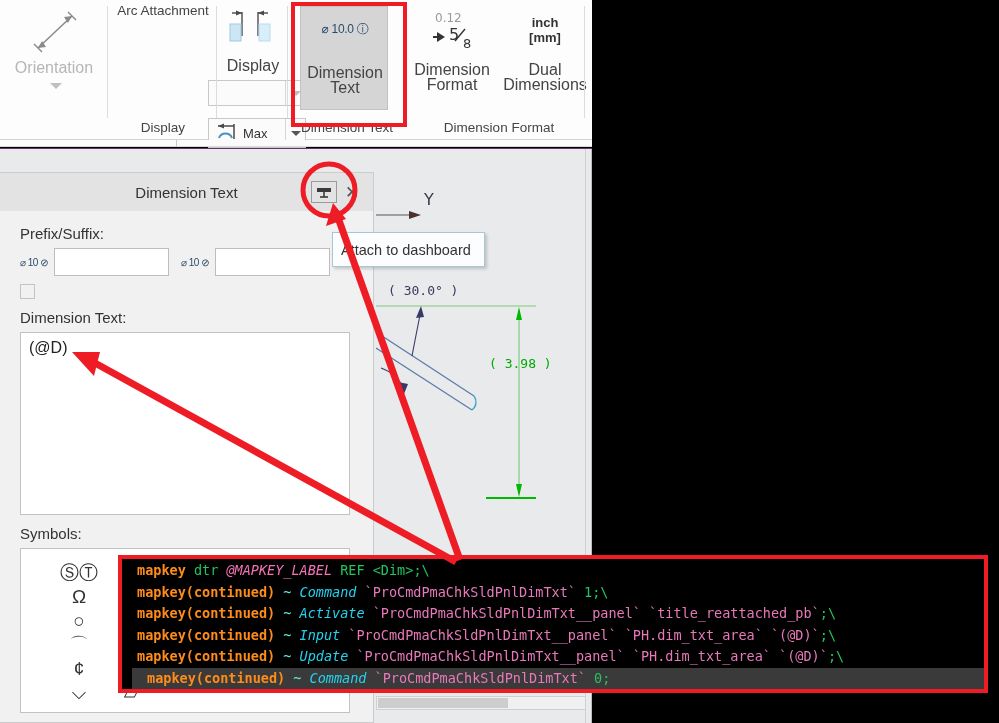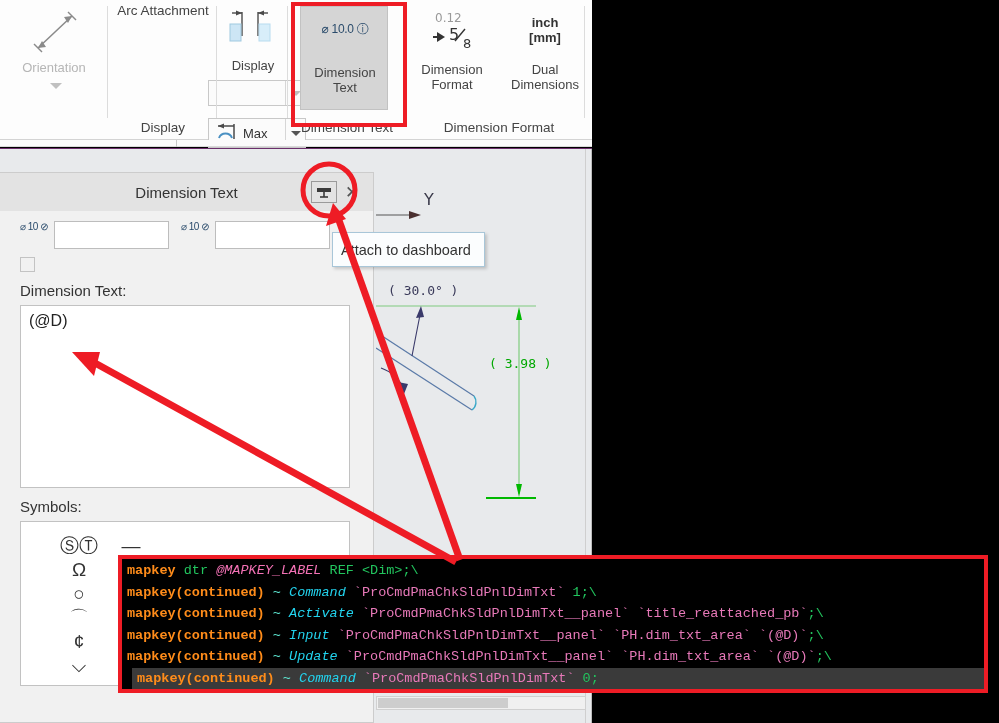--- a/index.html
+++ b/index.html
@@ -18,21 +18,21 @@
     background:#fdfdfd;
     border-bottom:1px solid #d4d4d4;
   }
   .rb-group { position:absolute; top:0; height:140px; }
   .rb-sep { position:absolute; top:6px; width:1px; height:112px; background:#dcdcdc; }
   .rb-gtitle {
     position:absolute; bottom:5px; width:100%; text-align:center;
     font-size:13.5px; color:#444;
   }
   .rb-btn-label {
-    text-align:center; font-size:13px; color:#444; line-height:15px;
+    text-align:center; font-size:16px; color:#444; line-height:15px;
   }
   .rb-btn-label.dis { color:#b6b6b6; }
 
   
   #grp-orientation { left:0; width:108px; }
   #orient-icon { position:absolute; left:30px; top:8px; width:50px; height:48px; }
   #orient-text { position:absolute; left:0; top:60px; width:108px; }
   #orient-caret {
     position:absolute; left:50px; top:83px;
     width:0;height:0;border-left:6px solid transparent;border-right:6px solid transparent;
@@ -126,21 +126,21 @@
   }
   #close-btn {
     position:absolute; right:12px; top:9px; width:18px; height:20px;
     display:flex; align-items:center; justify-content:center;
     font-size:17px; color:#555;
   }
   #panel-body { padding:10px 20px 0 20px; }
   .lbl { font-size:15px; color:#333; margin:4px 0 6px 0; }
   .lbl.dis { color:#b0b0b0; }
 
-  .ps-row { display:flex; align-items:flex-start; gap:6px; margin-bottom:8px; }
+  .ps-row { display:flex; align-items:center; gap:6px; margin-bottom:8px; }
   .ps-icon { font-size:10px; color:#2a4b6b; width:28px; letter-spacing:-0.5px; white-space:nowrap; }
   .ps-input { width:115px; height:28px; background:#fff; border:1px solid #bdbdbd; }
 
   .cbx-row { display:flex; align-items:center; gap:9px; margin:2px 0 10px 0; }
   .cbx { width:15px; height:15px; background:#f1f1f1; border:1px solid #c3c3c3; }
 
   #dimtext-area {
     width:330px; height:183px; background:#fff; border:1px solid #c2c2c2;
     padding:6px 8px; font-size:16px; color:#222;
   }
@@ -169,21 +169,21 @@
   }
 
   
   #codeblock {
     position:absolute; left:118px; top:555px; width:870px; height:138px;
     background:#000; border:4px solid #ee1c25;
     font-family:"DejaVu Sans Mono", monospace;
     font-size:13.5px; line-height:21.5px;
     overflow:hidden; padding-top:1px;
   }
-  .cl { white-space:pre; padding-left:5px;font-family:Liberation Mono, monospace; }
+  .cl { white-space:pre; padding-left:15px; }
   .cl.hl { background:#3a3a3a;margin-left:10px; }
   .k-mapkey { color:#ff8c1a; font-weight:bold; }
   .k-dtr { color:#22c55e; }
   .k-label { color:#f472b6; font-style:italic; }
   .k-ref { color:#22c55e; }
   .k-dim { color:#22c55e; }
   .k-tilde { color:#5eead4; }
   .k-cmd { color:#22d3ee; font-style:italic; }
   .k-path { color:#e879b9; }
   .k-num { color:#22c55e; }
@@ -353,20 +353,21 @@
       <svg width="16" height="14" viewBox="0 0 16 14">
         <rect x="1" y="3" width="14" height="4" fill="#3a3a3a"></rect>
         <line x1="8" y1="7" x2="8" y2="12" stroke="#3a3a3a" stroke-width="1.6"></line>
         <line x1="4" y1="12" x2="12" y2="12" stroke="#3a3a3a" stroke-width="1.6"></line>
       </svg>
     </div>
     <div id="close-btn">✕</div>
   </div>
 
   <div id="panel-body">
+    <div class="lbl">Prefix/Suffix:</div>
 
     <div class="ps-row">
       <span class="ps-icon">⌀ 10 ⊘</span>
       <input class="ps-input" type="text" value="" style="">
       <span class="ps-icon" style="margin-left:6px;">⌀ 10 ⊘</span>
       <input class="ps-input" type="text" value="" style="">
     </div>
 
     <div class="cbx-row">
       <span class="cbx"></span>

